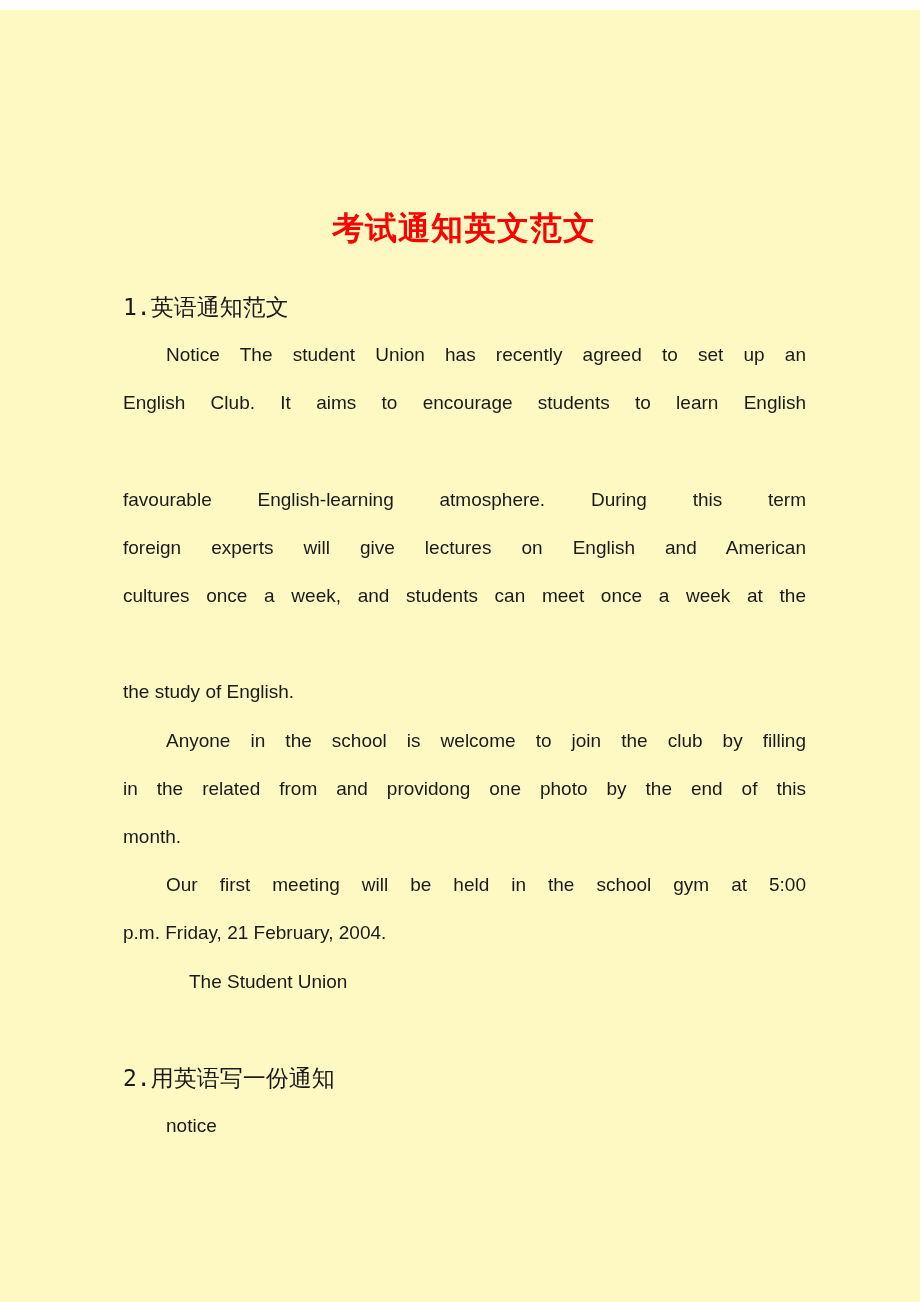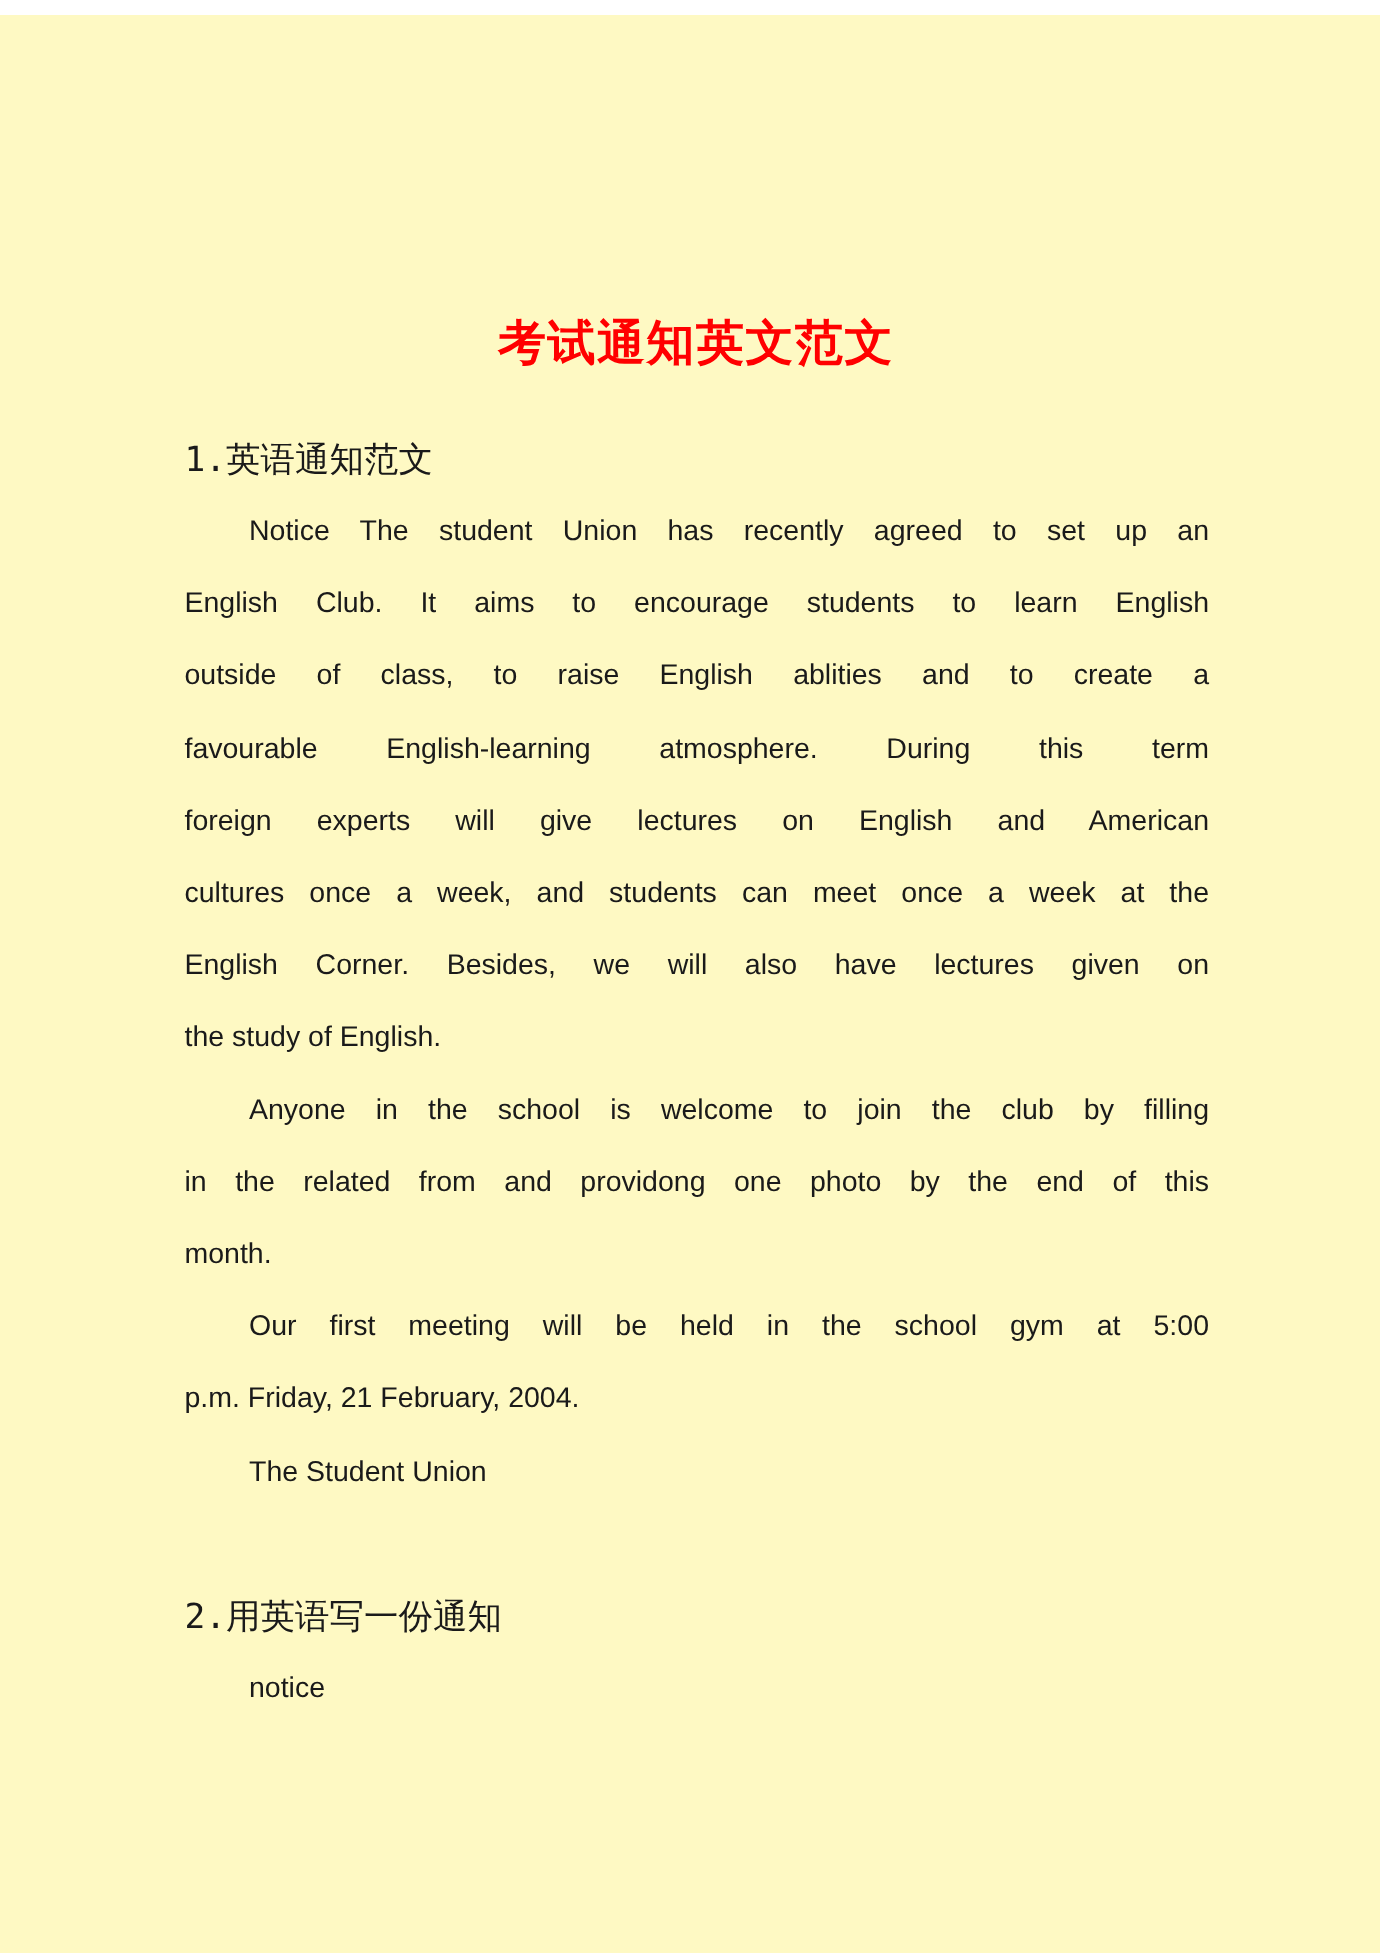--- a/index.html
+++ b/index.html
@@ -54,31 +54,29 @@
 </head>
 <body>
 
 <div class="page">
   <div class="title">考试通知英文范文</div>
 
   <div class="line heading" style="top:285px;">1.英语通知范文</div>
 
   <div class="line indent justify" style="top:333px;">Notice The student Union has recently agreed to set up an</div>
   <div class="line justify" style="top:381px;">English Club. It aims to encourage students to learn English</div>
-  <div class="line justify" style="top:429px;">outside of class, to raise English ablities and to create a</div>
   <div class="line justify" style="top:478px;">favourable English-learning atmosphere. During this term</div>
   <div class="line justify" style="top:526px;">foreign experts will give lectures on English and American</div>
   <div class="line justify" style="top:574px;">cultures once a week, and students can meet once a week at the</div>
-  <div class="line justify" style="top:622px;">English Corner. Besides, we will also have lectures given on</div>
   <div class="line" style="top:670px;">the study of English.</div>
 
   <div class="line indent justify" style="top:719px;">Anyone in the school is welcome to join the club by filling</div>
   <div class="line justify" style="top:767px;">in the related from and providong one photo by the end of this</div>
   <div class="line" style="top:815px;">month.</div>
 
   <div class="line indent justify" style="top:863px;">Our first meeting will be held in the school gym at 5:00</div>
   <div class="line" style="top:911px;">p.m. Friday, 21 February, 2004.</div>
 
-  <div class="line indent" style="top:960px;">The Student Union</div>
+  <div class="line indent" style="top:960px;margin-left:23px;">The Student Union</div>
 
   <div class="line heading" style="top:1056px;">2.用英语写一份通知</div>
   <div class="line indent" style="top:1104px;">notice</div>
 </div>
 
 </body></html>

